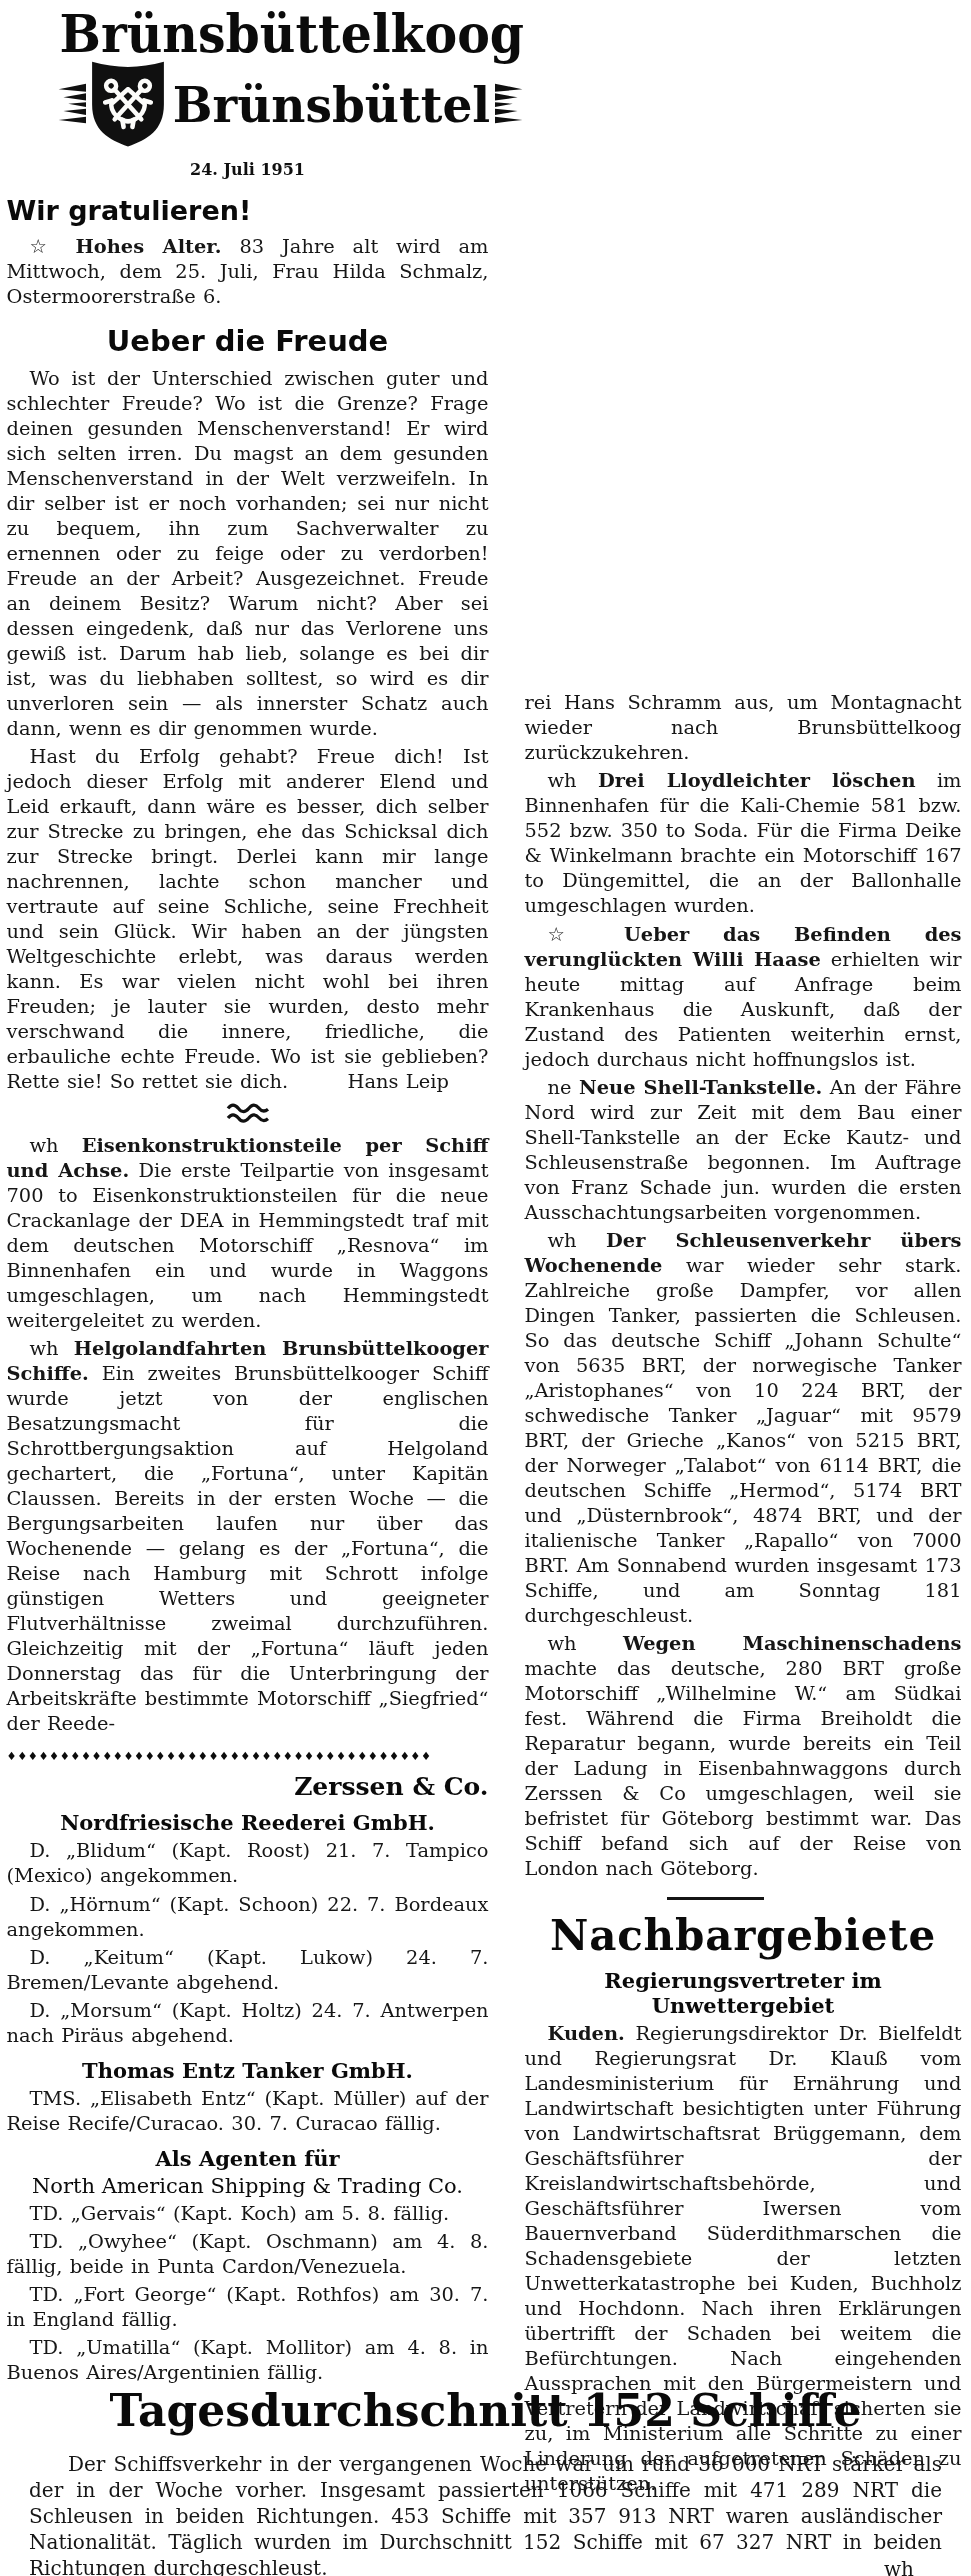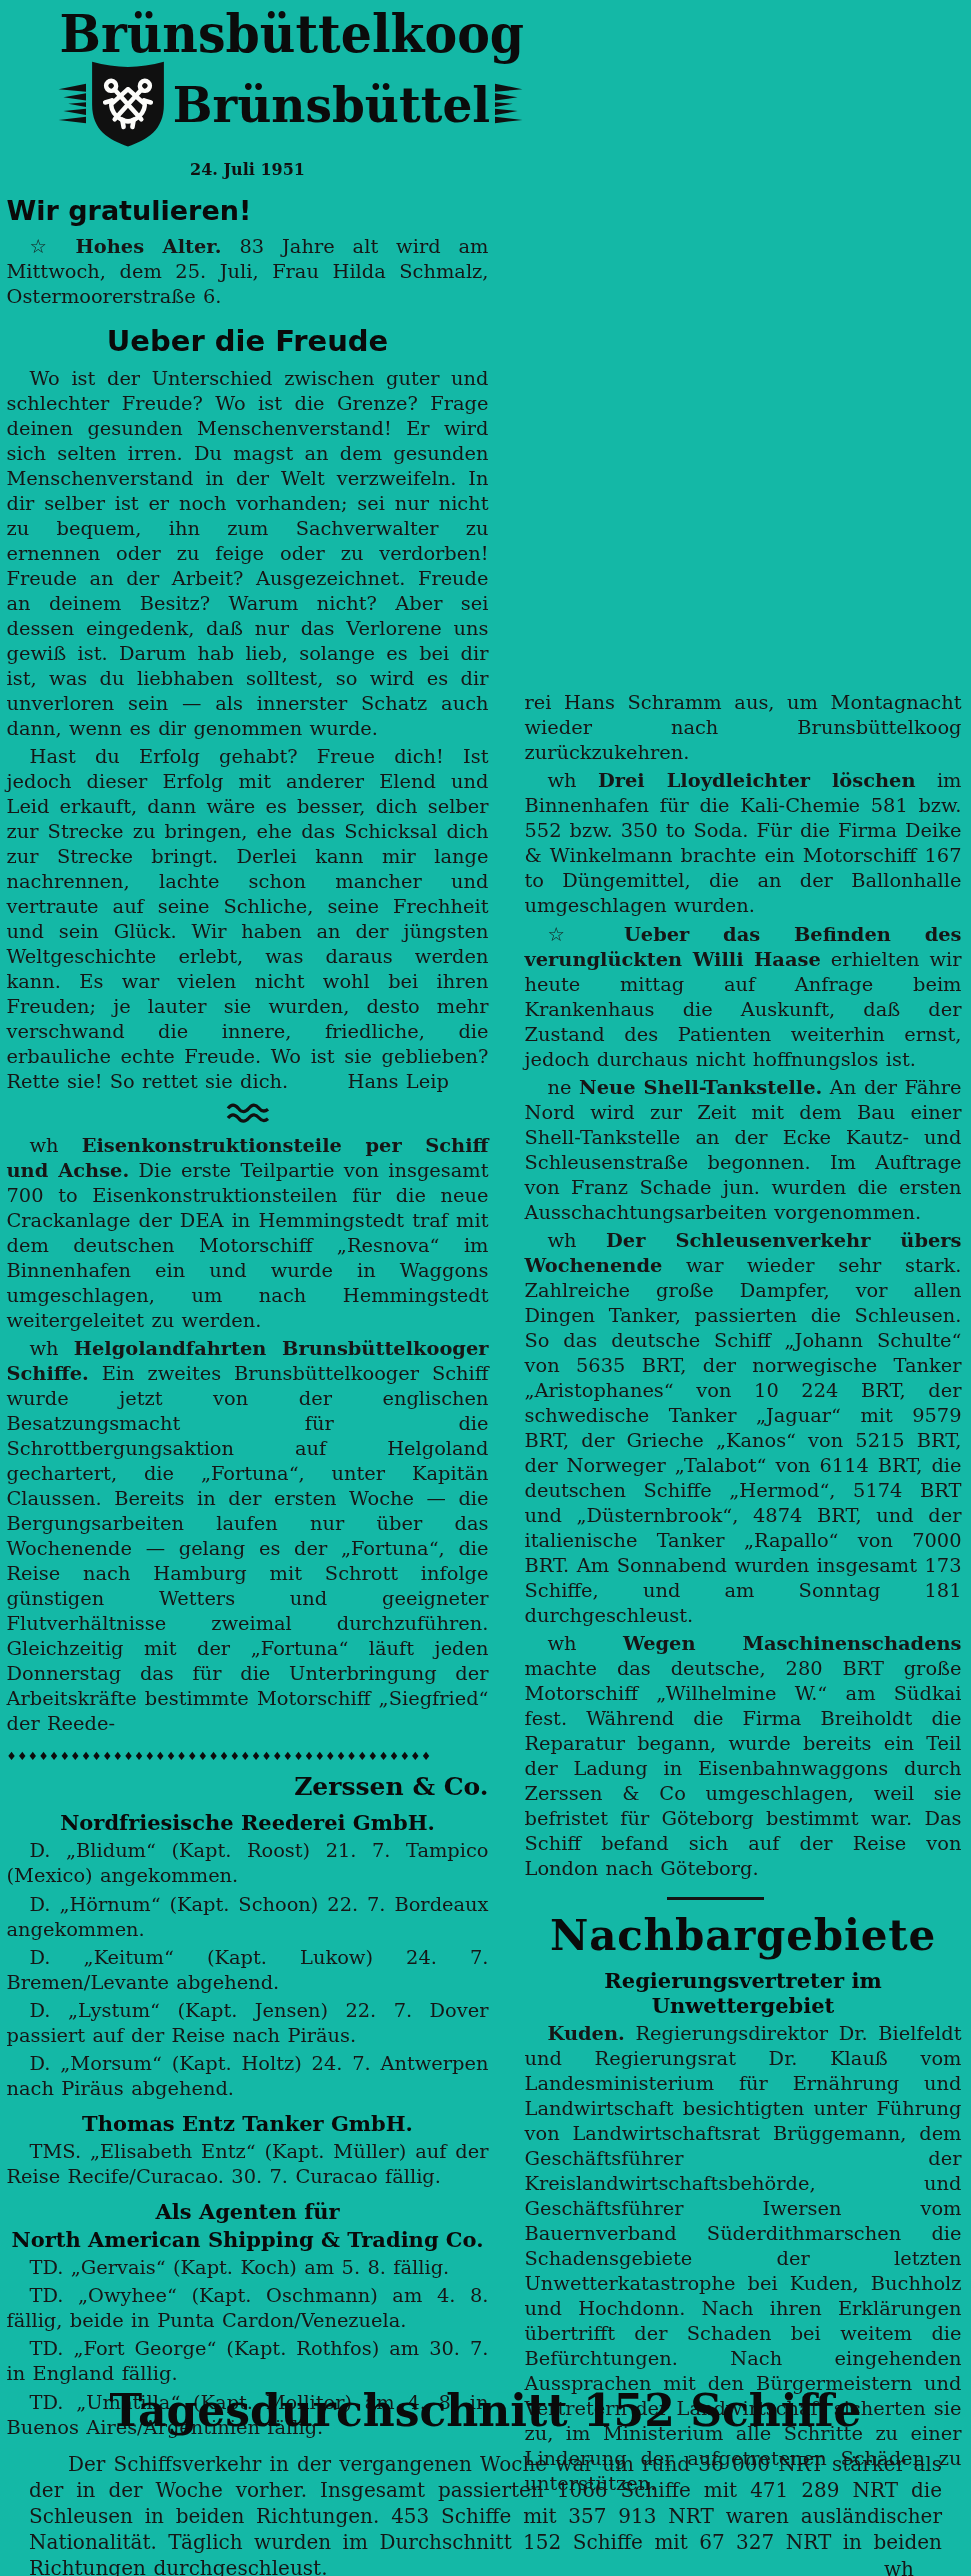--- a/index.html
+++ b/index.html
@@ -1,18 +1,18 @@
 <!DOCTYPE html>
 <html style="font-size:13px"><head>
 <meta charset="utf-8">
 <style>
   html,body { margin:0; padding:0; background:#e8e8e4; }
   .page {
     position:relative; width:971px; height:2576px; margin:0 auto;
-    background:#14b8a6; color:#161616; overflow:hidden;
+    background:#ffffff; color:#161616; overflow:hidden;
     font-family:"DejaVu Serif", serif;
   }
   .columns { display:flex; padding-left:6.5px; }
   .col-left  { width:482px; }
   .col-gap   { width:36px; flex:none; }
   .col-right { width:437px; padding-top:687px; }
 
   
   .masthead { padding-top:4.9px; }
   .mast1 {
@@ -26,21 +26,21 @@
     margin:0 4.9px 0 3.2px; font-family:"DejaVu Serif", serif; transform:scaleY(1.05);
   }
   .mast-date { text-align:center; width:482px; font-weight:bold; font-size:16px; margin-top:8px; color:#101010; }
 
   
   .h-congrats { font-family:"DejaVu Sans", sans-serif; font-weight:bold; font-size:27px; margin:16px 0 8px; color:#0a0a0a; }
   .h-freude   { font-family:"DejaVu Sans", sans-serif; font-weight:bold; font-size:29px; text-align:center; margin:14.6px 0 8px; color:#0a0a0a; }
   .h-ship     { font-family:"DejaVu Serif", serif; font-weight:bold; font-size:37px; text-align:center; margin:9.7px 0 0; color:#0a0a0a; }
   .h-agency   { font-family:"DejaVu Serif", serif; font-weight:bold; font-size:25px; text-align:right; margin:1.6px 0 3.2px; color:#0a0a0a; }
   .sec-title  { font-weight:bold; font-size:21px; text-align:center; margin:9.7px 0 3.2px; color:#0a0a0a; }
-  .sec-title2 { font-weight:bold; font-size:21px; text-align:center; margin:0 0 3.2px; color:#0a0a0a; }
+  .sec-title2 { font-weight:normal; font-size:21px; text-align:center; margin:0 0 3.2px; color:#0a0a0a; }
   .h-nachbar  { font-family:"DejaVu Serif", serif; font-weight:bold; font-size:42px; text-align:center; letter-spacing:0.8px; margin:11.3px 0 8px; color:#0a0a0a; }
   .h-nachbar-sub { font-weight:bold; font-size:21px; text-align:center; margin:0 0 2px; color:#0a0a0a; }
 
   
   .bodytext { font-size:19.4px; line-height:25px; text-align:justify; word-spacing:1.2px; }
   p.par { margin:3.2px 0 0; text-indent:23px; }
   p.nopar { margin:3.2px 0 0; text-indent:0; }
   .lead { font-weight:bold; }
   .sig { font-weight:normal; }
   .author { margin-left:52px; }
@@ -165,21 +165,20 @@
 
       <div class="diamond-row">♦♦♦♦♦♦♦♦♦♦♦♦♦♦♦♦♦♦♦♦♦♦♦♦♦♦♦♦♦♦♦♦♦♦♦♦♦♦♦♦</div>
 
       <div class="h-agency">Zerssen &amp; Co.</div>
 
       <div class="sec-title">Nordfriesische Reederei GmbH.</div>
       <div class="bodytext entry-list">
         <p class="par">D. „Blidum“ (Kapt. Roost) 21. 7. Tampico (Mexico) angekommen.</p>
         <p class="par">D. „Hörnum“ (Kapt. Schoon) 22. 7. Bordeaux angekommen.</p>
         <p class="par">D. „Keitum“ (Kapt. Lukow) 24. 7. Bremen/Levante abgehend.</p>
-        <p class="par">D. „Lystum“ (Kapt. Jensen) 22. 7. Dover passiert auf der Reise nach Piräus.</p>
         <p class="par">D. „Morsum“ (Kapt. Holtz) 24. 7. Antwerpen nach Piräus abgehend.</p>
       </div>
 
       <div class="sec-title">Thomas Entz Tanker GmbH.</div>
       <div class="bodytext entry-list">
         <p class="par">TMS. „Elisabeth Entz“ (Kapt. Müller) auf der Reise Recife/Curacao. 30. 7. Curacao fällig.</p>
       </div>
 
       <div class="sec-title">Als Agenten für</div>
       <div class="sec-title2">North American Shipping &amp; Trading Co.</div>

